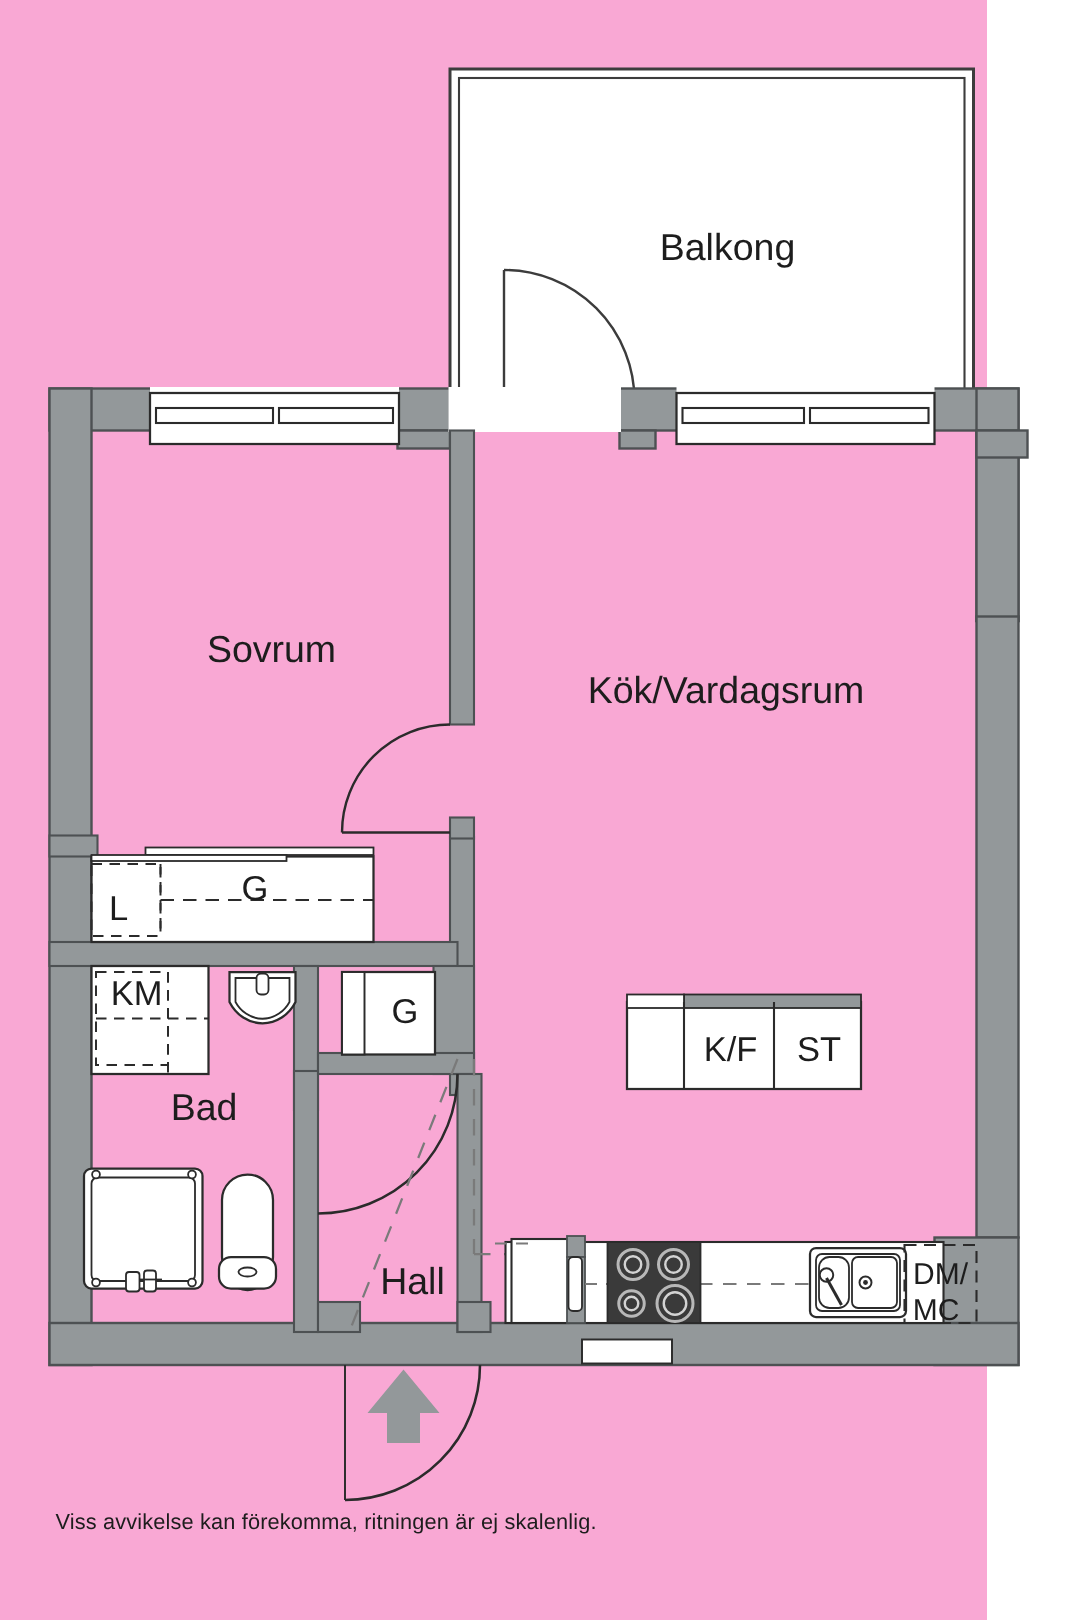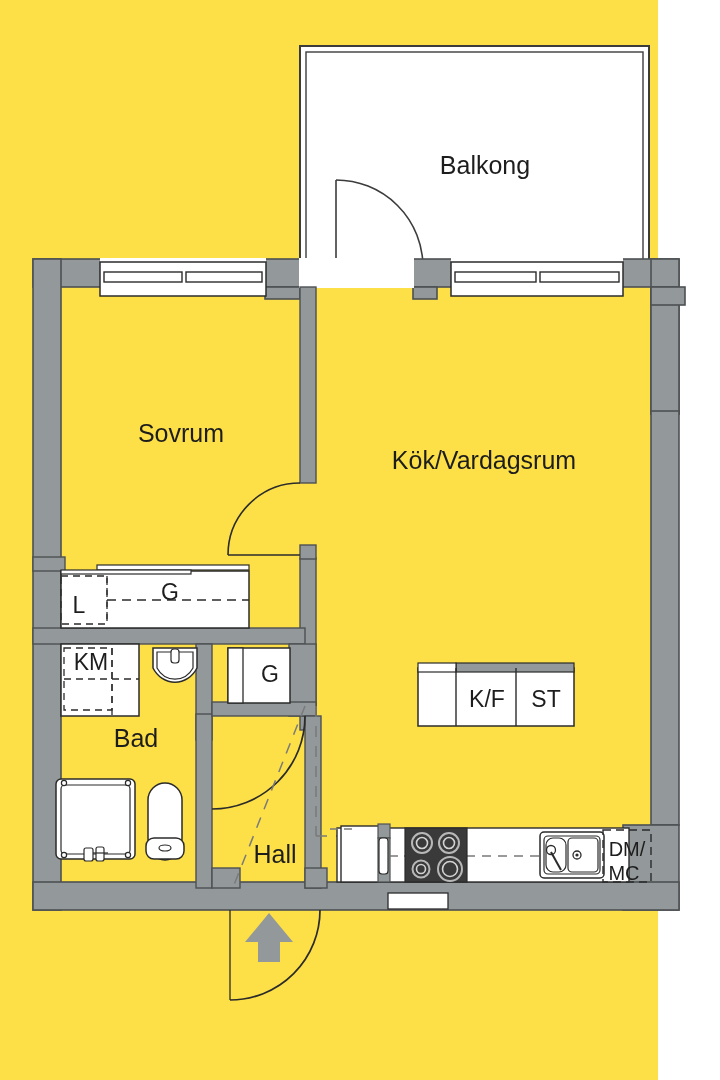--- a/index.html
+++ b/index.html
@@ -1,21 +1,21 @@
 <!DOCTYPE html>
 <html><head>
 <meta charset="utf-8">
 <style>
   html,body{margin:0;padding:0;background:#ffffff;}
   body{
     width:720px;height:1080px;overflow:hidden;
     font-family:"Liberation Sans", sans-serif;
     color:#1a1a1a;
   }
-  #plan-root{position:relative;width:658px;height:1080px;background:#fde047;}
+  #plan-root{position:relative;width:658px;height:1080px;background:#f9a8d4;}
   svg#floorplan{display:block;width:720px;height:1080px;}
   .room-label{
     font-family:"Liberation Sans", sans-serif;
     fill:#1d1d1d;
     text-anchor:middle;
     dominant-baseline:middle;
   }
   .lbl-big{font-size:25px;}
   .lbl-mid{font-size:23px;}
   .lbl-xs{font-size:20px;}
@@ -236,14 +236,15 @@
     <text class="room-label lbl-mid" x="79" y="607">L</text>
     <text class="room-label lbl-mid" x="91" y="664">KM</text>
     <text class="room-label lbl-mid" x="270" y="676">G</text>
     <text class="room-label lbl-mid" x="487" y="701">K/F</text>
     <text class="room-label lbl-mid" x="546" y="701">ST</text>
     <text class="room-label lbl-xs" x="627" y="851">DM/</text>
     <text class="room-label lbl-xs" x="624" y="875">MC</text>
 
   </svg>
 
+  <div class="footer-note">Viss avvikelse kan förekomma, ritningen är ej skalenlig.</div>
 
 </div>
 
 </body></html>

